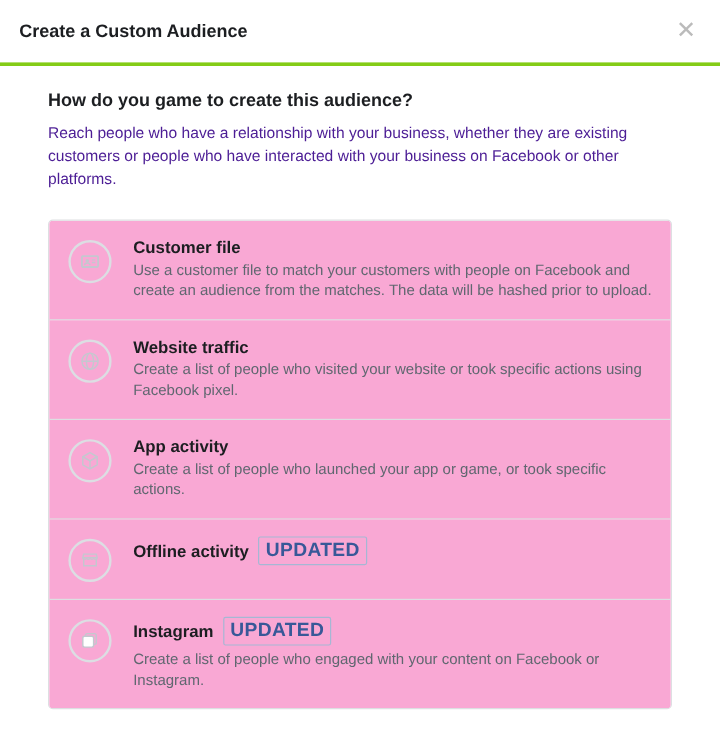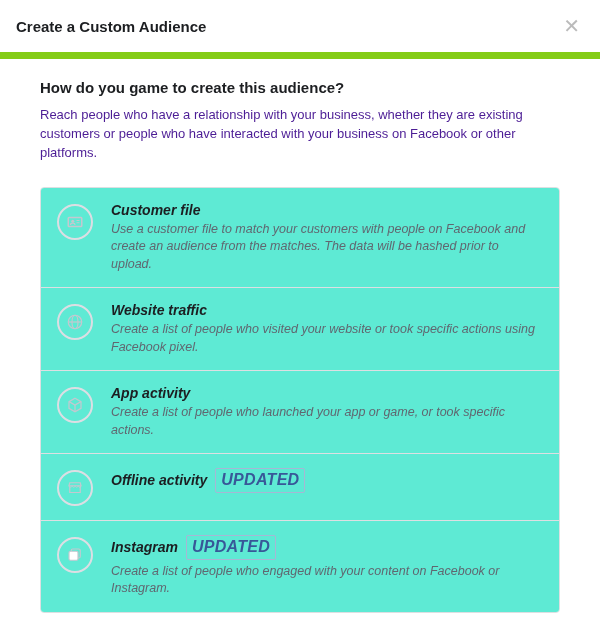--- a/index.html
+++ b/index.html
@@ -8,21 +8,21 @@
     background: #fff;
     width: 600px;
     height: 618px;
     color: #1c1e21;
   }
   .modal-header {
     display: flex;
     align-items: center;
     justify-content: space-between;
     padding: 14px 16px 14px 16px;
-    border-bottom: 7px solid #84cc16;
+    border-bottom: 3px solid #84cc16;
   }
   .modal-title {
     font-size: 15px;
     font-weight: 700;
     color: #1c1e21;
   }
   .close-btn {
     background: none;
     border: none;
     cursor: pointer;
@@ -49,22 +49,21 @@
   .options {
     border: 1px solid #dddfe2;
     border-radius: 4px;
     overflow: hidden;
   }
   .option {
     display: flex;
     padding: 14px 16px 14px 12px;
     border-bottom: 1px solid #dddfe2;
     cursor: pointer;
-    background: #5eead4;
-    font-style: italic;
+    background: #f9a8d4;
   }
   .option:last-child { border-bottom: none; }
   .icon-ring {
     width: 36px;
     height: 36px;
     border: 2px solid #dcdee3;
     border-radius: 50%;
     flex: 0 0 36px;
     display: flex;
     align-items: center;

